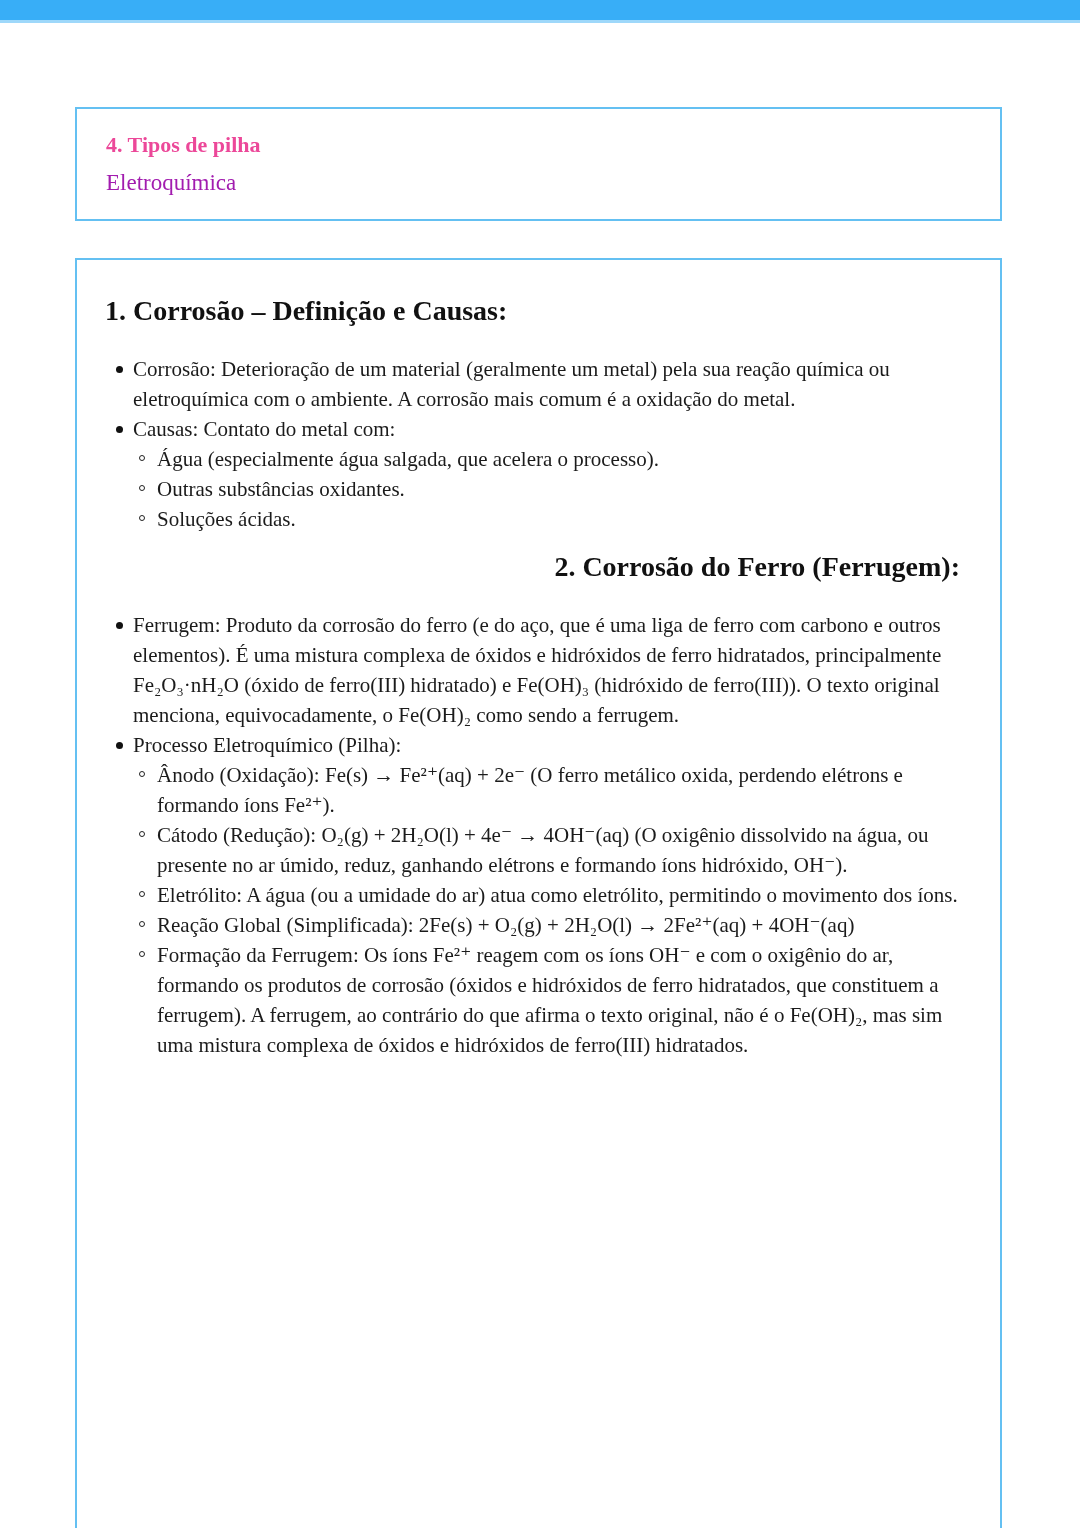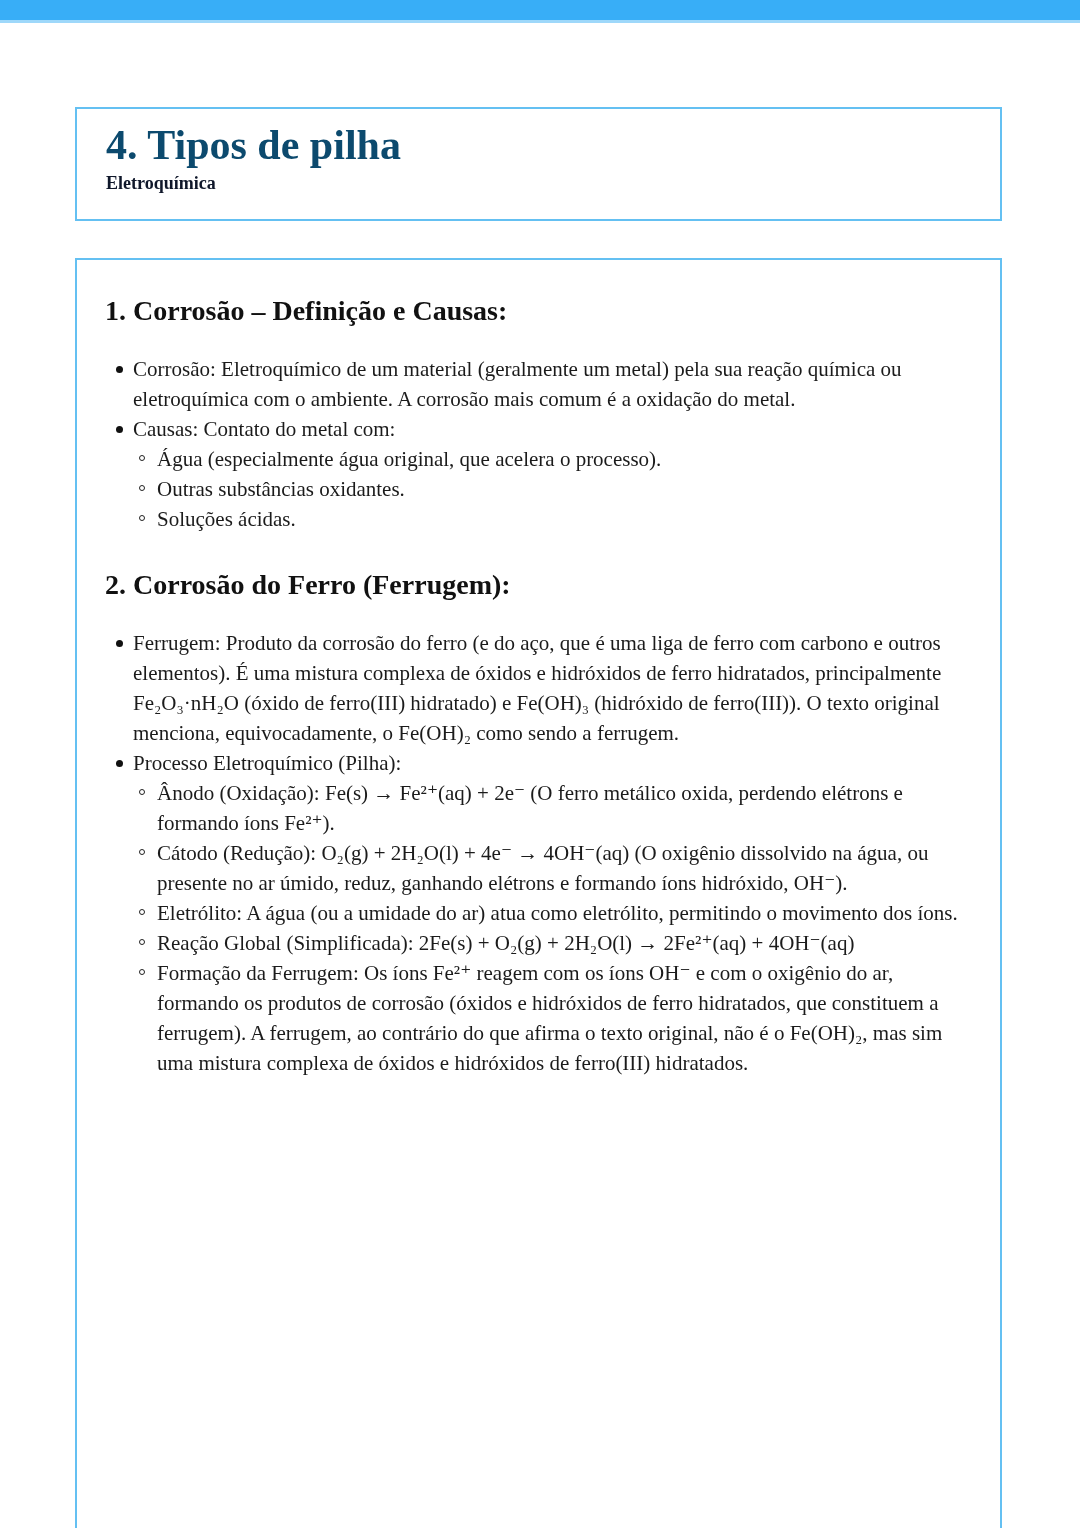--- a/index.html
+++ b/index.html
@@ -31,46 +31,47 @@
     border: 2px solid #64c0f2;
     box-sizing: border-box;
   }
   .title-card {
     top: 107px;
     height: 114px;
     padding: 15px 20px 0 29px;
   }
   .doc-title {
     margin: 0;
-    font-size: 42px;
+    font-size: 22px;
     line-height: 42px;
     font-weight: bold;
-    color: #0c4a6e;
+    color: #ec4899;
   }
   .doc-subtitle {
     margin: 0;
-    font-size: 18px;
+    font-size: 23px;
     line-height: 34px;
-    font-weight: bold;
-    color: #0f172a;
+    font-weight: normal;
+    color: #a21caf;
   }
   .content-card {
     top: 258px;
     height: 1400px;
     padding: 36px 40px 0 28px;
   }
   .section-heading {
     margin: 0 0 28px 0;
     font-size: 28px;
     line-height: 30px;
     font-weight: bold;
     color: #111111;
   }
   .section-heading.second {
-    margin-top: 36px;
+    margin-top: 18px;
+    text-align: right;
   }
   ul.bullets, ul.sub-bullets {
     list-style: none;
     margin: 0;
     padding: 0;
   }
   .body-text {
     font-size: 21px;
     line-height: 30px;
     color: #1b1b1b;
@@ -117,27 +118,27 @@
   <h1 class="doc-title">4. Tipos de pilha</h1>
   <h2 class="doc-subtitle">Eletroquímica</h2>
 </div>
 
 <div class="card content-card">
 
   <h3 class="section-heading">1. Corrosão – Definição e Causas:</h3>
 
   <ul class="bullets">
     <li class="main-li body-text">
-      <span>Corrosão: Eletroquímico de um material (geralmente um metal) pela sua reação química ou eletroquímica com o ambiente. A corrosão mais comum é a oxidação do metal.</span>
+      <span>Corrosão: Deterioração de um material (geralmente um metal) pela sua reação química ou eletroquímica com o ambiente. A corrosão mais comum é a oxidação do metal.</span>
     </li>
     <li class="main-li body-text">
       <span>Causas: Contato do metal com:</span>
       <ul class="sub-bullets">
         <li class="sub-li body-text">
-          <span>Água (especialmente água original, que acelera o processo).</span>
+          <span>Água (especialmente água salgada, que acelera o processo).</span>
         </li>
         <li class="sub-li body-text">
           <span>Outras substâncias oxidantes.</span>
         </li>
         <li class="sub-li body-text">
           <span>Soluções ácidas.</span>
         </li>
       </ul>
     </li>
   </ul>

